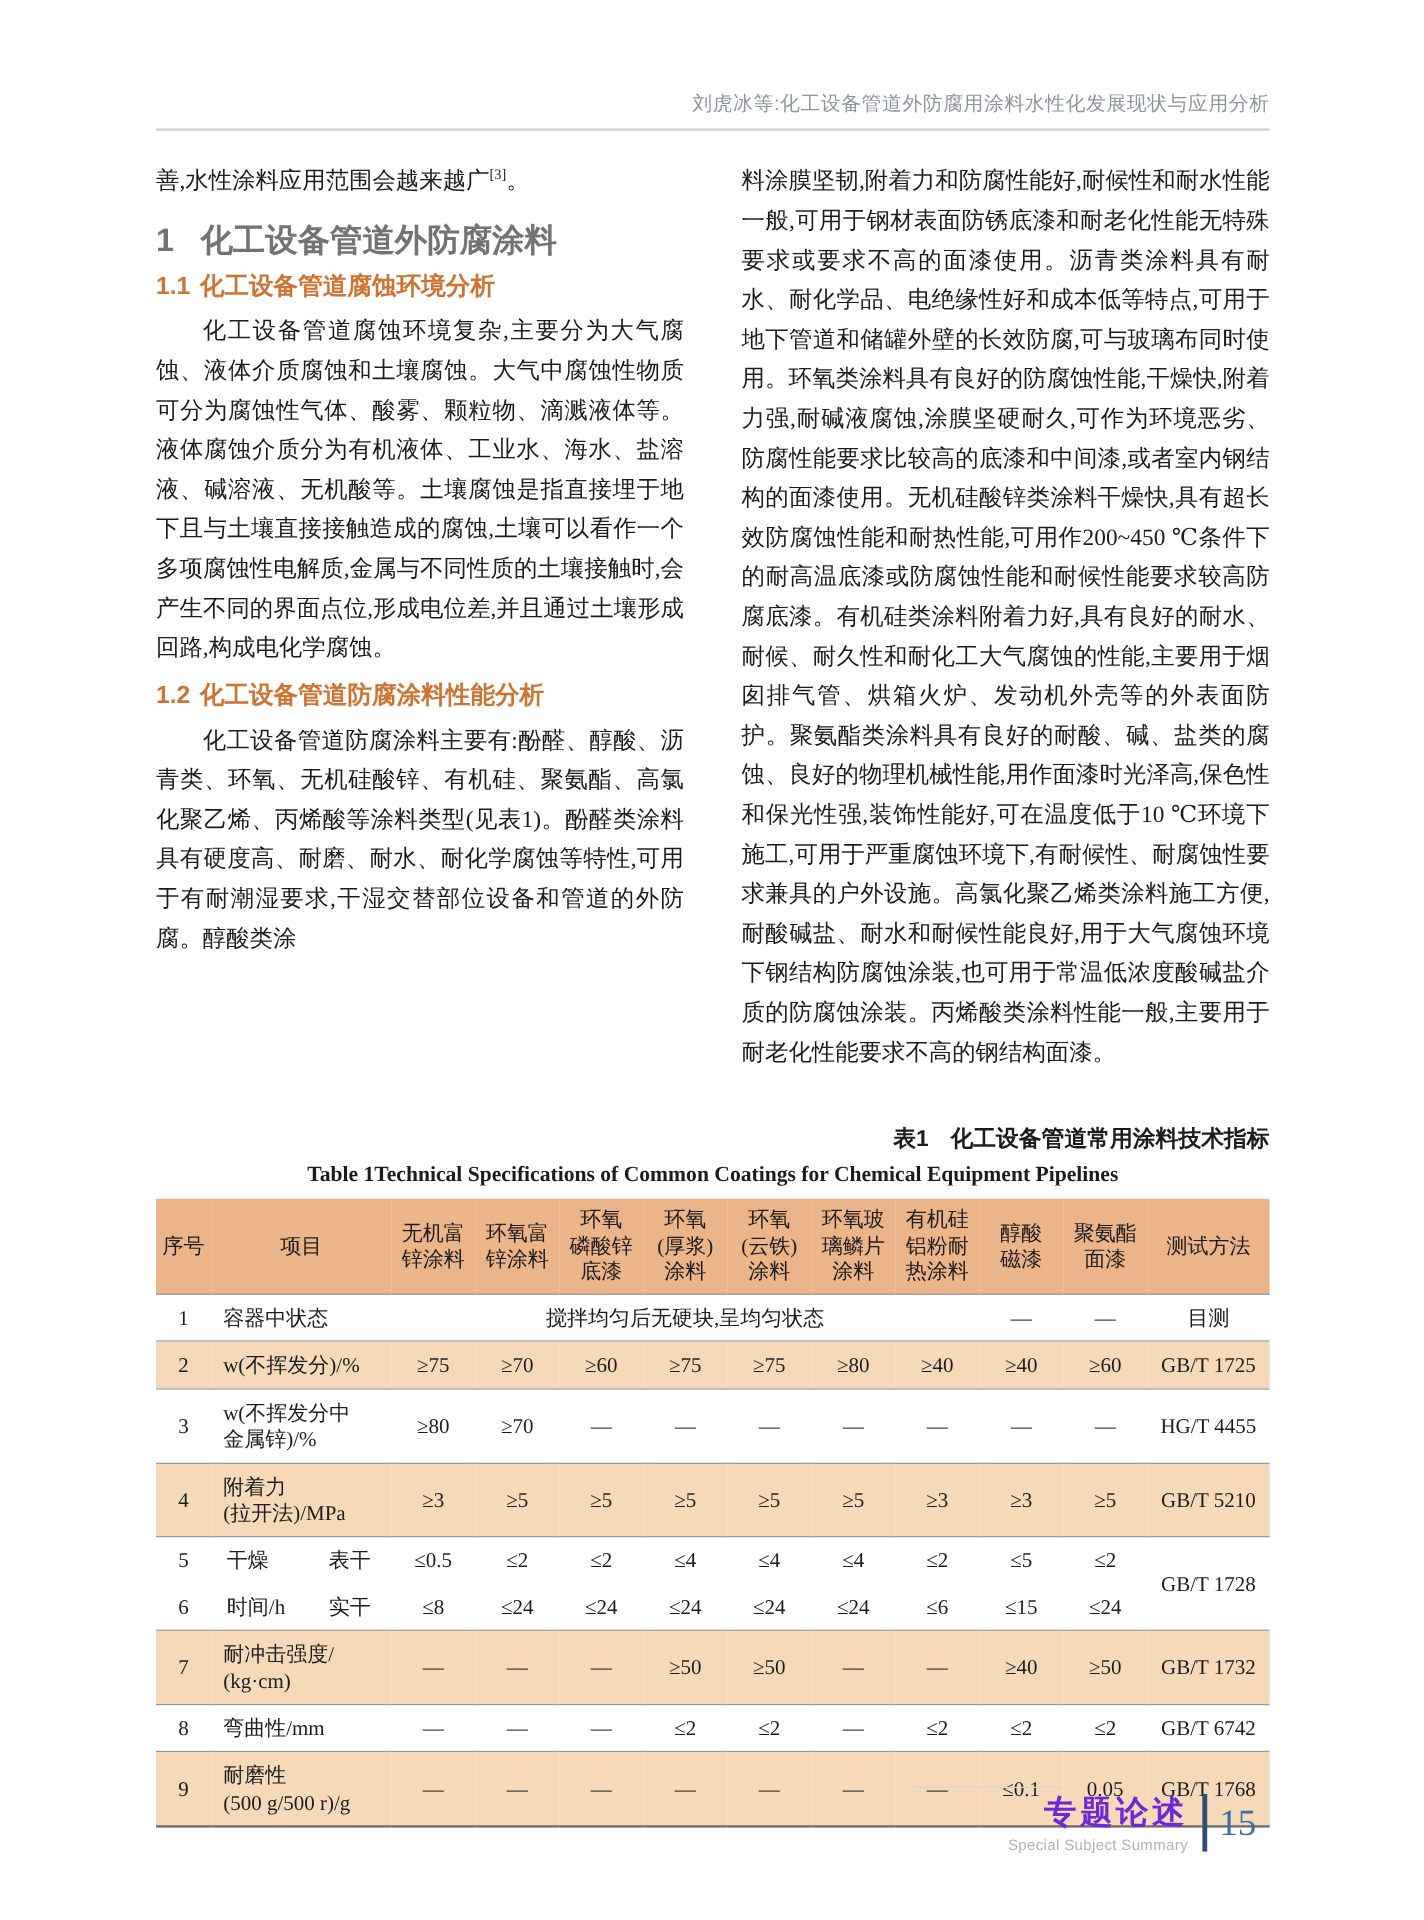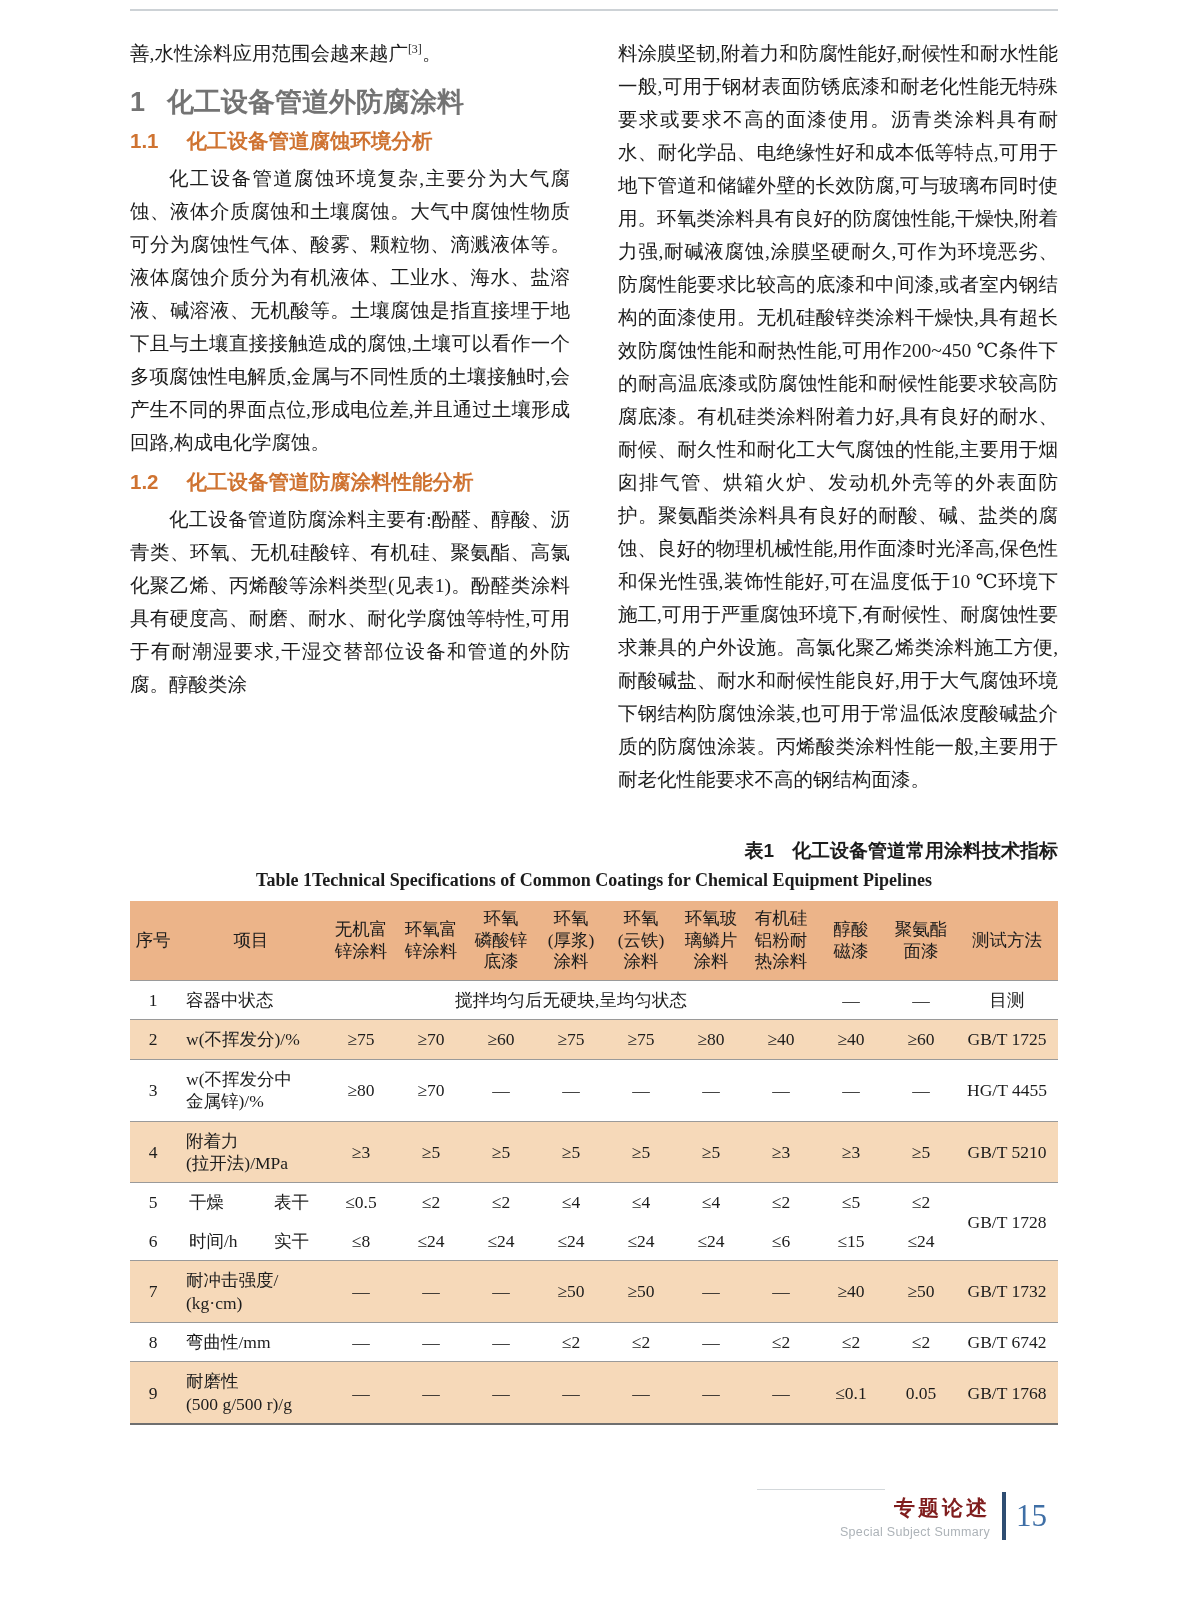--- a/index.html
+++ b/index.html
@@ -23,21 +23,21 @@
   sup{font-size:12px;line-height:0;}
   .h1{
     color:#737373;font-family:"Liberation Sans","DejaVu Sans",sans-serif;
     font-weight:bold;font-size:27px;line-height:1.2;margin:16px 0 10px 0;text-indent:0;
   }
   .h1 .no{margin-right:22px;}
   .h2{
     color:#cf7331;font-family:"Liberation Sans","DejaVu Sans",sans-serif;
     font-weight:bold;font-size:20.5px;line-height:1.25;margin:10px 0 8px 0;text-indent:0;
   }
-  .h2 .no{margin-right:28px;}
+  .h2 .no{margin-right:8px;}
   
   .table-section{margin-top:42px;}
   .tbl-title-zh{
     text-align:right;font-family:"Liberation Sans","DejaVu Sans",sans-serif;
     font-weight:bold;font-size:19px;margin:0 0 6px 0;
   }
   .tbl-title-zh .t-no{margin-right:18px;}
   .tbl-title-en{
     text-align:center;font-family:"Liberation Serif","DejaVu Serif",serif;
     font-weight:bold;font-size:18px;margin:0 0 10px 0;
@@ -52,30 +52,31 @@
   .tbl tr.alt td{background:#f6d9b9;}
   .tbl td.item{text-align:left;padding-left:10px;}
   .tbl td.split{display:table-cell;}
   .tbl td.split .in{display:flex;justify-content:space-between;padding:0 14px 0 10px;}
   .tbl tr.nb td{border-top:none;}
   .tbl tbody tr:last-child td{border-bottom:2.5px solid #6f6f6f;}
   
   .footer-rule{position:absolute;top:1489px;right:302px;width:128px;height:1px;background:#d3d8db;}
   .footer{position:absolute;top:1492px;right:140px;display:flex;align-items:center;}
   .f-labels{text-align:right;font-family:"Liberation Sans","DejaVu Sans",sans-serif;}
-  .f-zh{color:#7f1d1d;font-weight:bold;font-size:21px;letter-spacing:3px;}
+  .f-zh{color:#6d28d9;font-weight:bold;font-size:27px;letter-spacing:3px;}
   .f-en{color:#adb3b8;font-size:12.5px;margin-top:3px;letter-spacing:.3px;}
   .f-bar{width:4px;height:48px;background:#2e4d72;margin:0 10px 0 12px;}
   .f-num{color:#3f6fa6;font-size:31px;font-family:"Liberation Serif","DejaVu Serif",serif;}
 </style>
 </head>
 <body>
 
 <div class="content">
 
+  <div class="running-head">刘虎冰等:化工设备管道外防腐用涂料水性化发展现状与应用分析</div>
   <div class="head-rule"></div>
 
   <div class="columns">
     <div class="col">
       <p class="para noindent"><span>善,水性涂料应用范围会越来越广</span><sup>[3]</sup><span>。</span></p>
       <div class="h1"><span class="no">1</span><span>化工设备管道外防腐涂料</span></div>
       <div class="h2"><span class="no">1.1</span><span>化工设备管道腐蚀环境分析</span></div>
       <p class="para">化工设备管道腐蚀环境复杂,主要分为大气腐蚀、液体介质腐蚀和土壤腐蚀。大气中腐蚀性物质可分为腐蚀性气体、酸雾、颗粒物、滴溅液体等。液体腐蚀介质分为有机液体、工业水、海水、盐溶液、碱溶液、无机酸等。土壤腐蚀是指直接埋于地下且与土壤直接接触造成的腐蚀,土壤可以看作一个多项腐蚀性电解质,金属与不同性质的土壤接触时,会产生不同的界面点位,形成电位差,并且通过土壤形成回路,构成电化学腐蚀。</p>
       <div class="h2"><span class="no">1.2</span><span>化工设备管道防腐涂料性能分析</span></div>
       <p class="para">化工设备管道防腐涂料主要有:酚醛、醇酸、沥青类、环氧、无机硅酸锌、有机硅、聚氨酯、高氯化聚乙烯、丙烯酸等涂料类型(见表1)。酚醛类涂料具有硬度高、耐磨、耐水、耐化学腐蚀等特性,可用于有耐潮湿要求,干湿交替部位设备和管道的外防腐。醇酸类涂</p>

